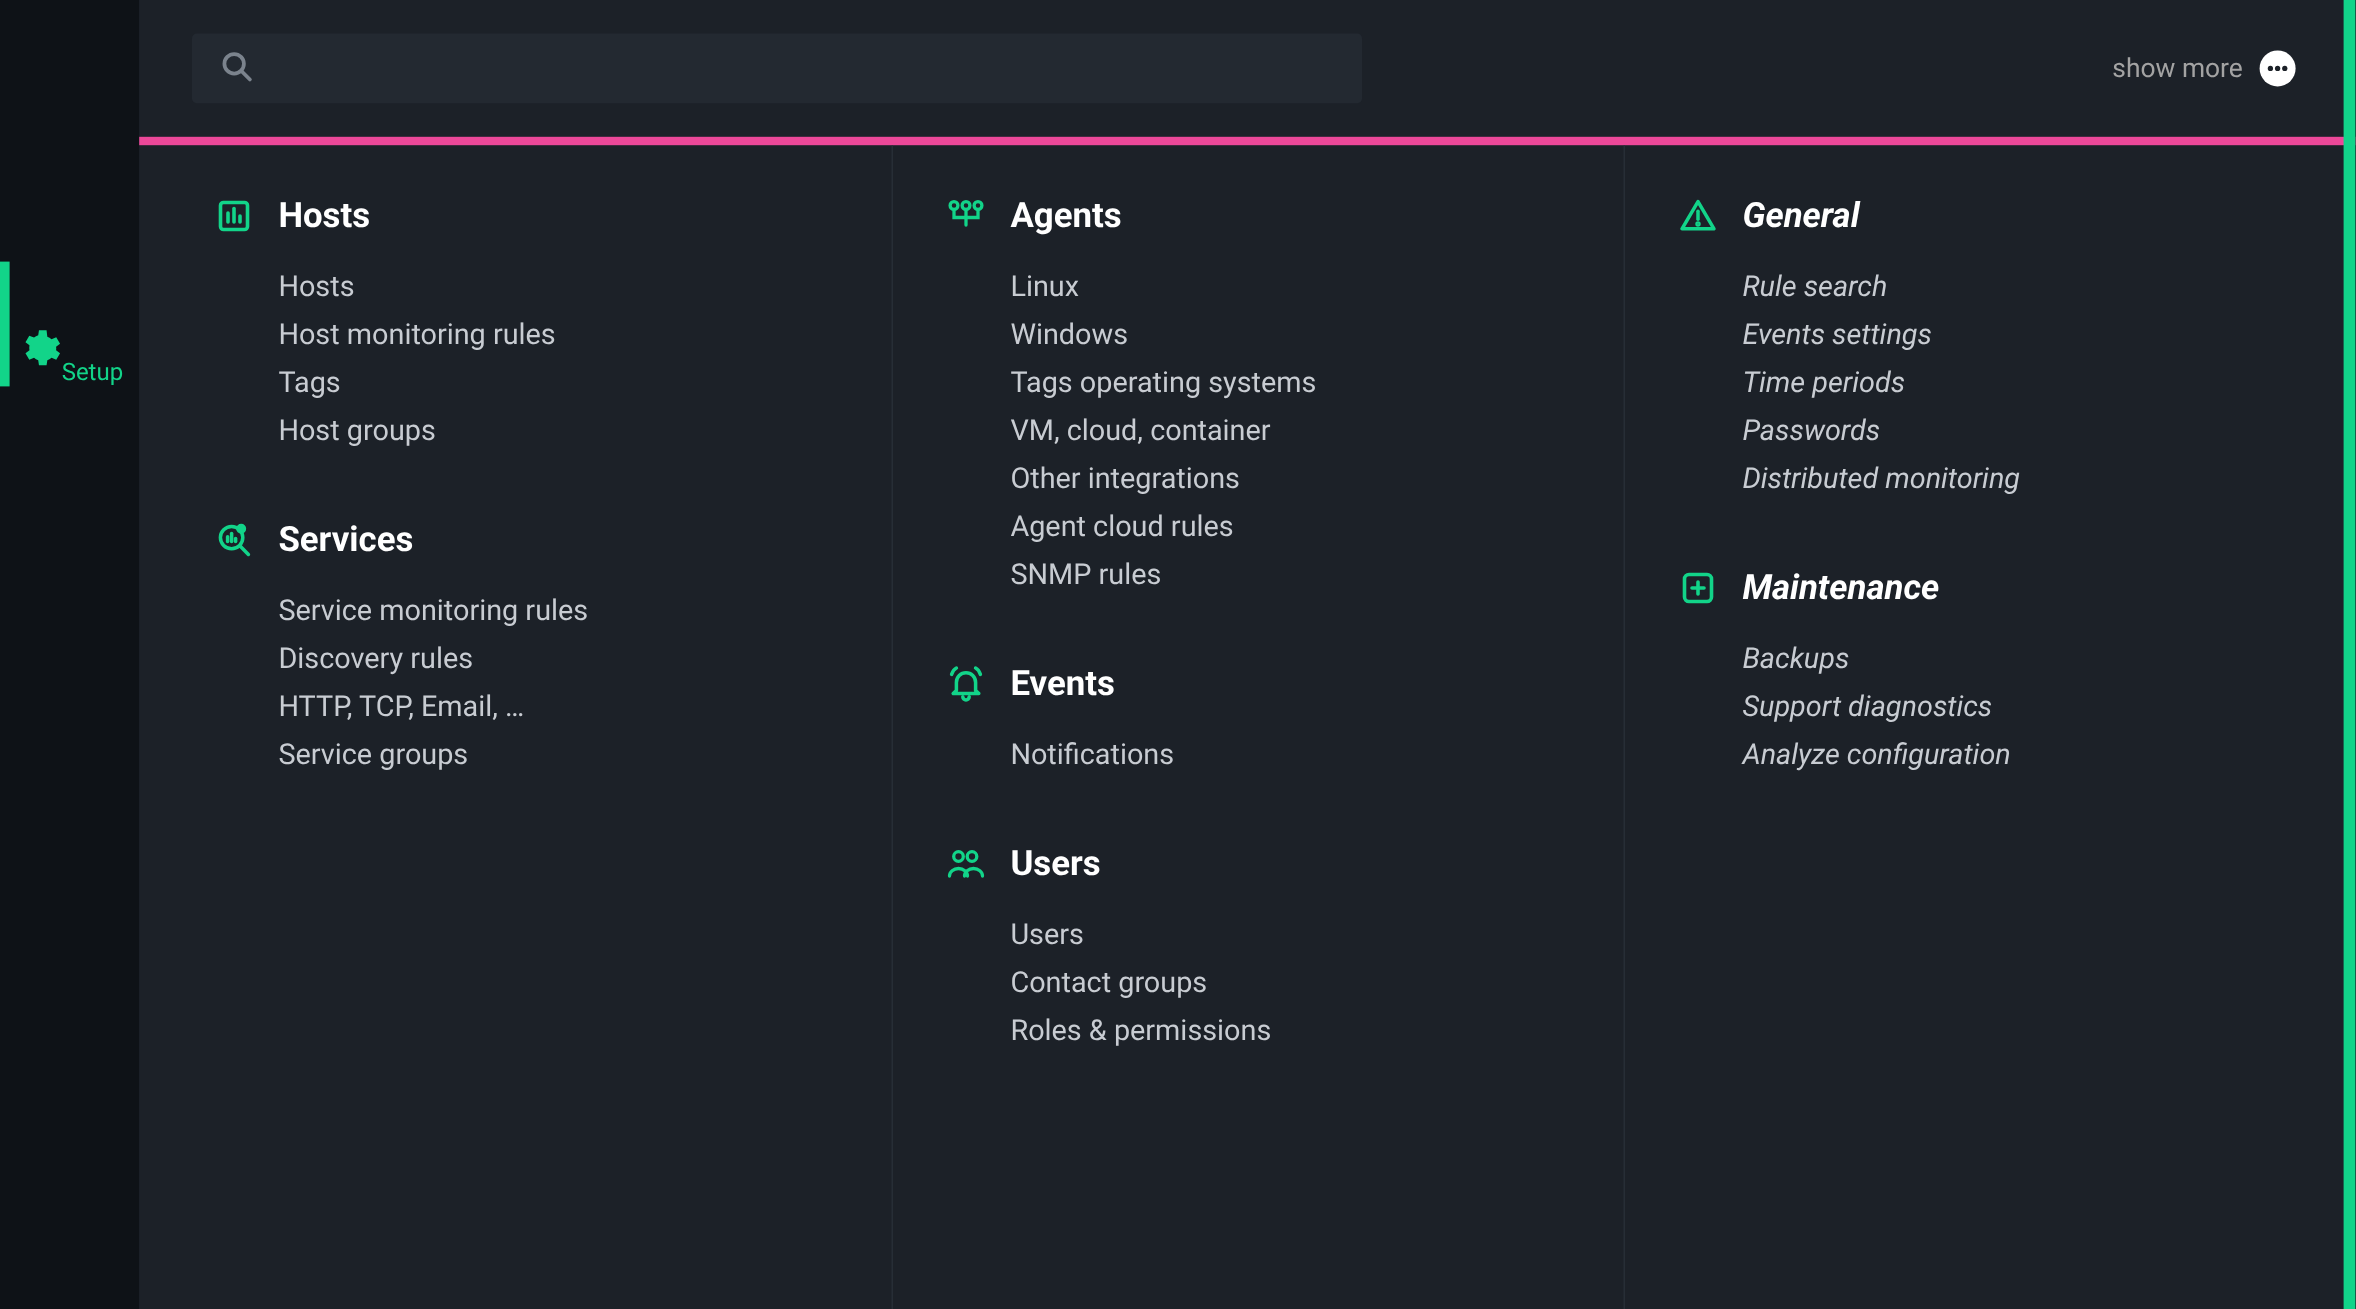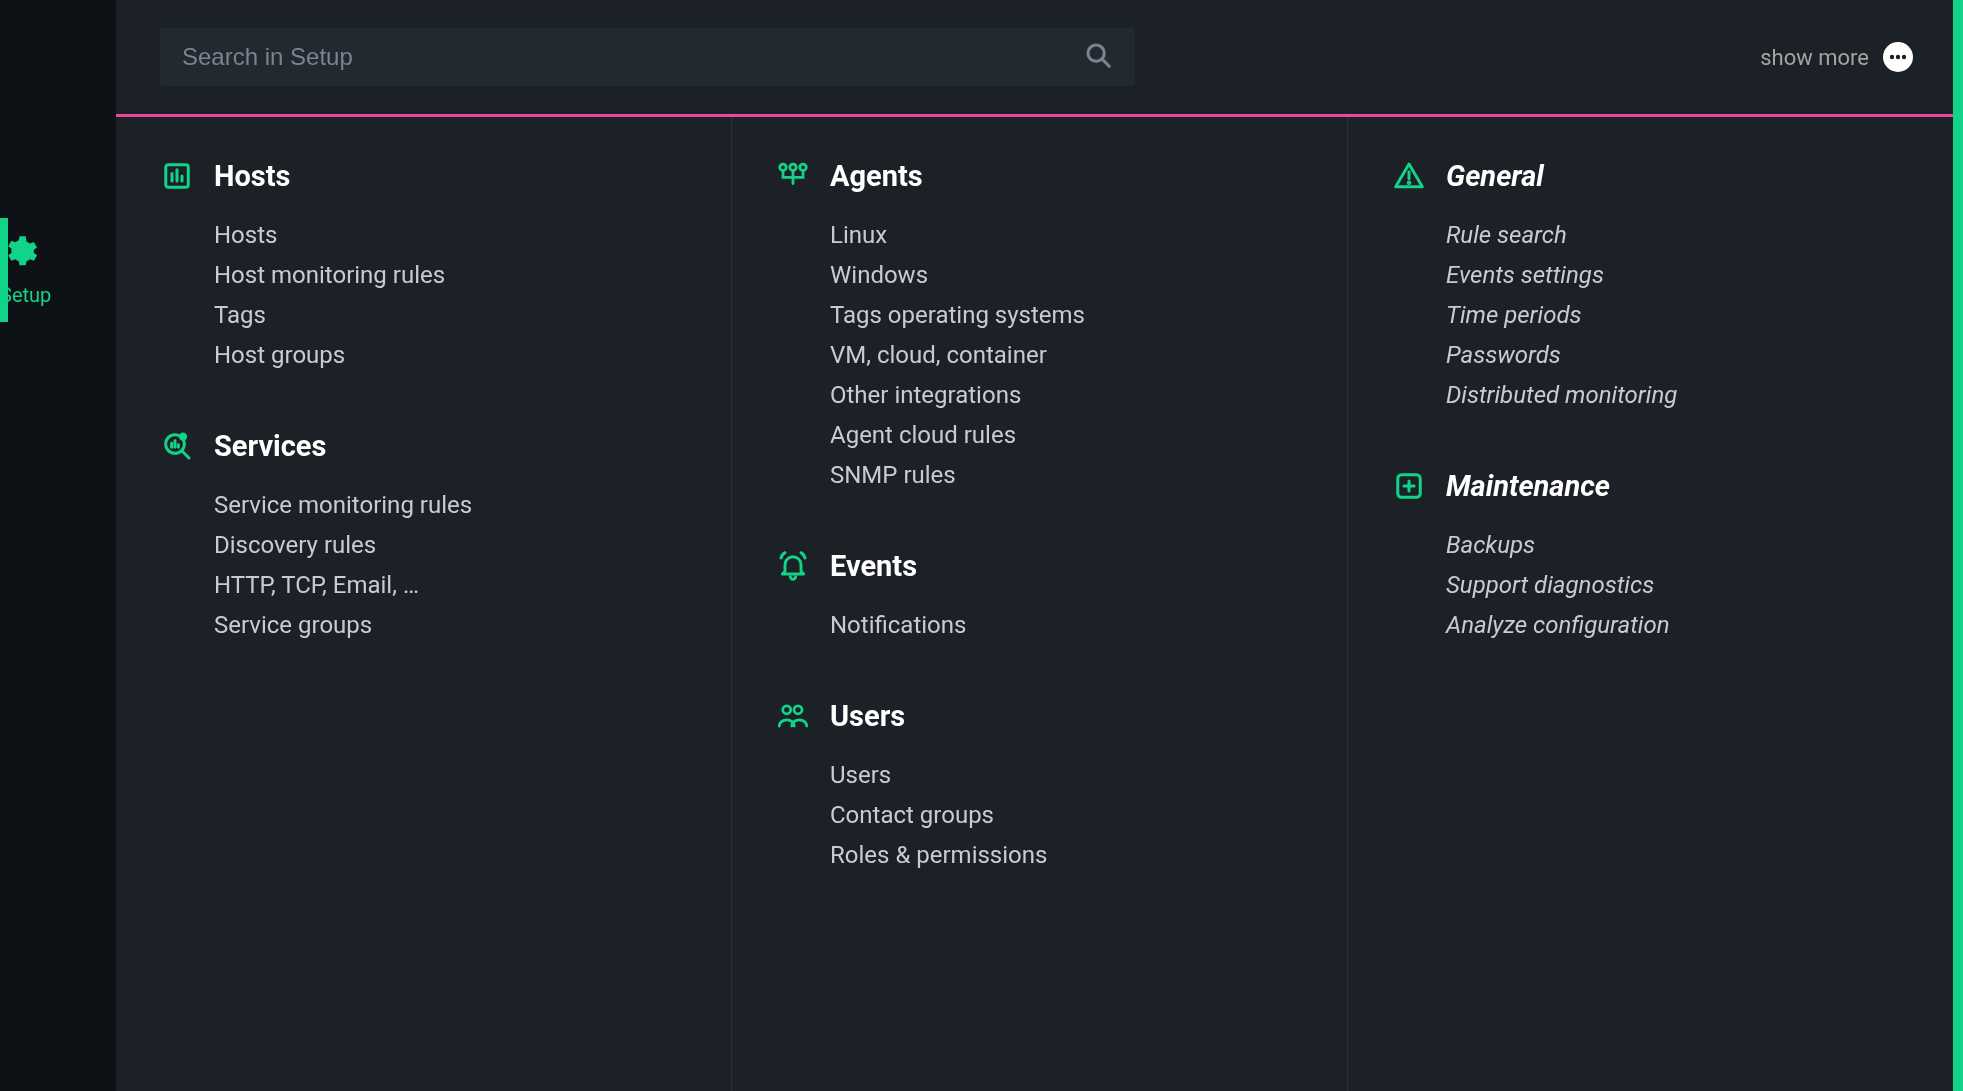--- a/index.html
+++ b/index.html
@@ -33,22 +33,22 @@
     height: 104px;
     background: #12d489;
   }
   .sidebar-item {
     position: absolute;
     top: 218px;
     left: 0;
     width: 116px;
     height: 104px;
     display: flex;
-    flex-direction: column;
-    align-items: flex-start;
+    flex-direction: row;
+    align-items: flex-end;
     justify-content: center;
     cursor: pointer;
   }
   .sidebar-item .gear {
     color: #12d489;
     margin-bottom: 8px;
   }
   .sidebar-item-label {
     color: #12d489;
     font-size: 20px;
@@ -116,21 +116,22 @@
     color: #1c2128;
     font-weight: 700;
     font-size: 18px;
     letter-spacing: 1px;
   }
 
   
   .columns {
     display: flex;
     flex: 1;
-    border-top: 3px solid #ec4899;
+    border-top: 7px solid #ec4899;
+    padding-left: 18px;
   }
   .col {
     flex: 1;
     padding: 42px 44px 40px 44px;
     border-right: 1px solid #2b323b;
   }
   .col:last-child { border-right: none; font-style: italic; }
 
   .section {
     margin-bottom: 54px;
@@ -191,21 +192,20 @@
         </svg>
       </span>
       <span class="sidebar-item-label">Setup</span>
     </div>
   </div>
 
   <div class="main">
 
     <div class="topbar">
       <div class="search-wrap">
-        <input class="search-input" type="text" placeholder="Search in Setup" style="">
         <span class="search-icon">
           <svg width="30" height="30" viewBox="0 0 24 24" fill="none" stroke="currentColor" stroke-width="2.5" stroke-linecap="round">
             <circle cx="10.5" cy="10.5" r="6.5"></circle>
             <line x1="21" y1="21" x2="15.5" y2="15.5"></line>
           </svg>
         </span>
       </div>
       <div class="topbar-spacer"></div>
       <div class="show-more">
         <span>show more</span>

